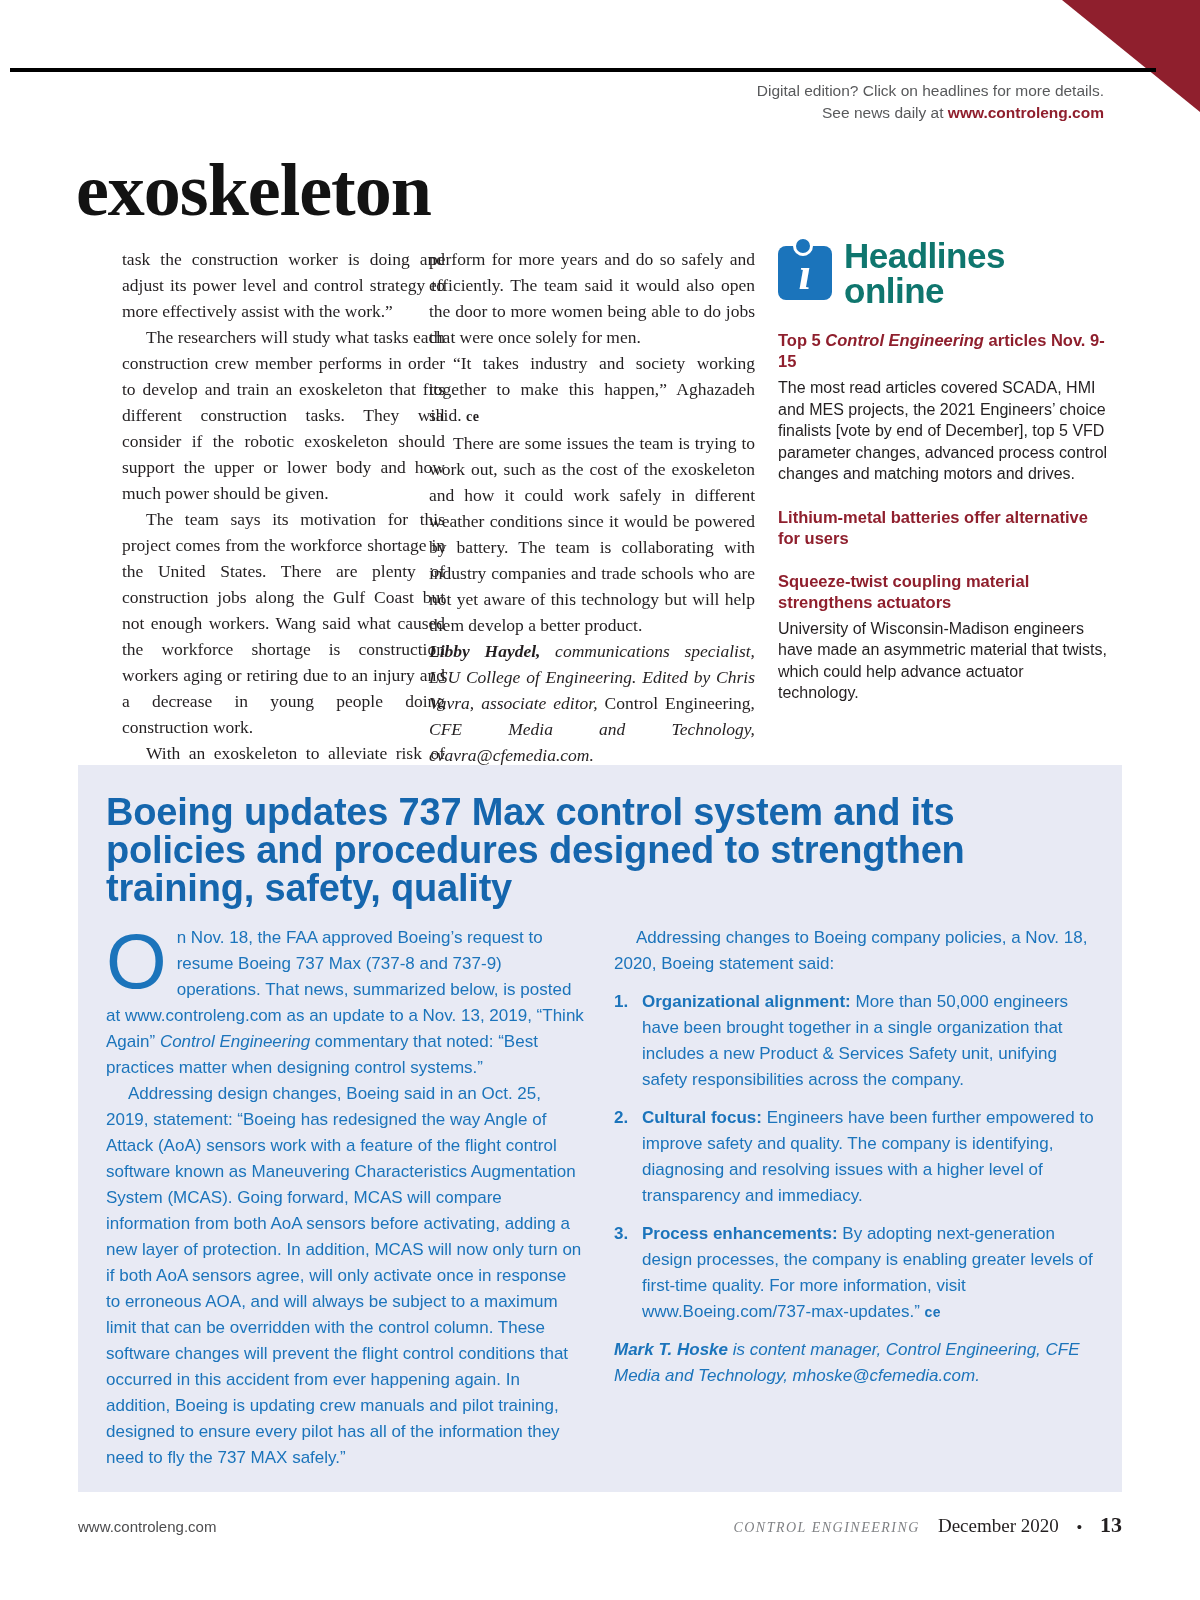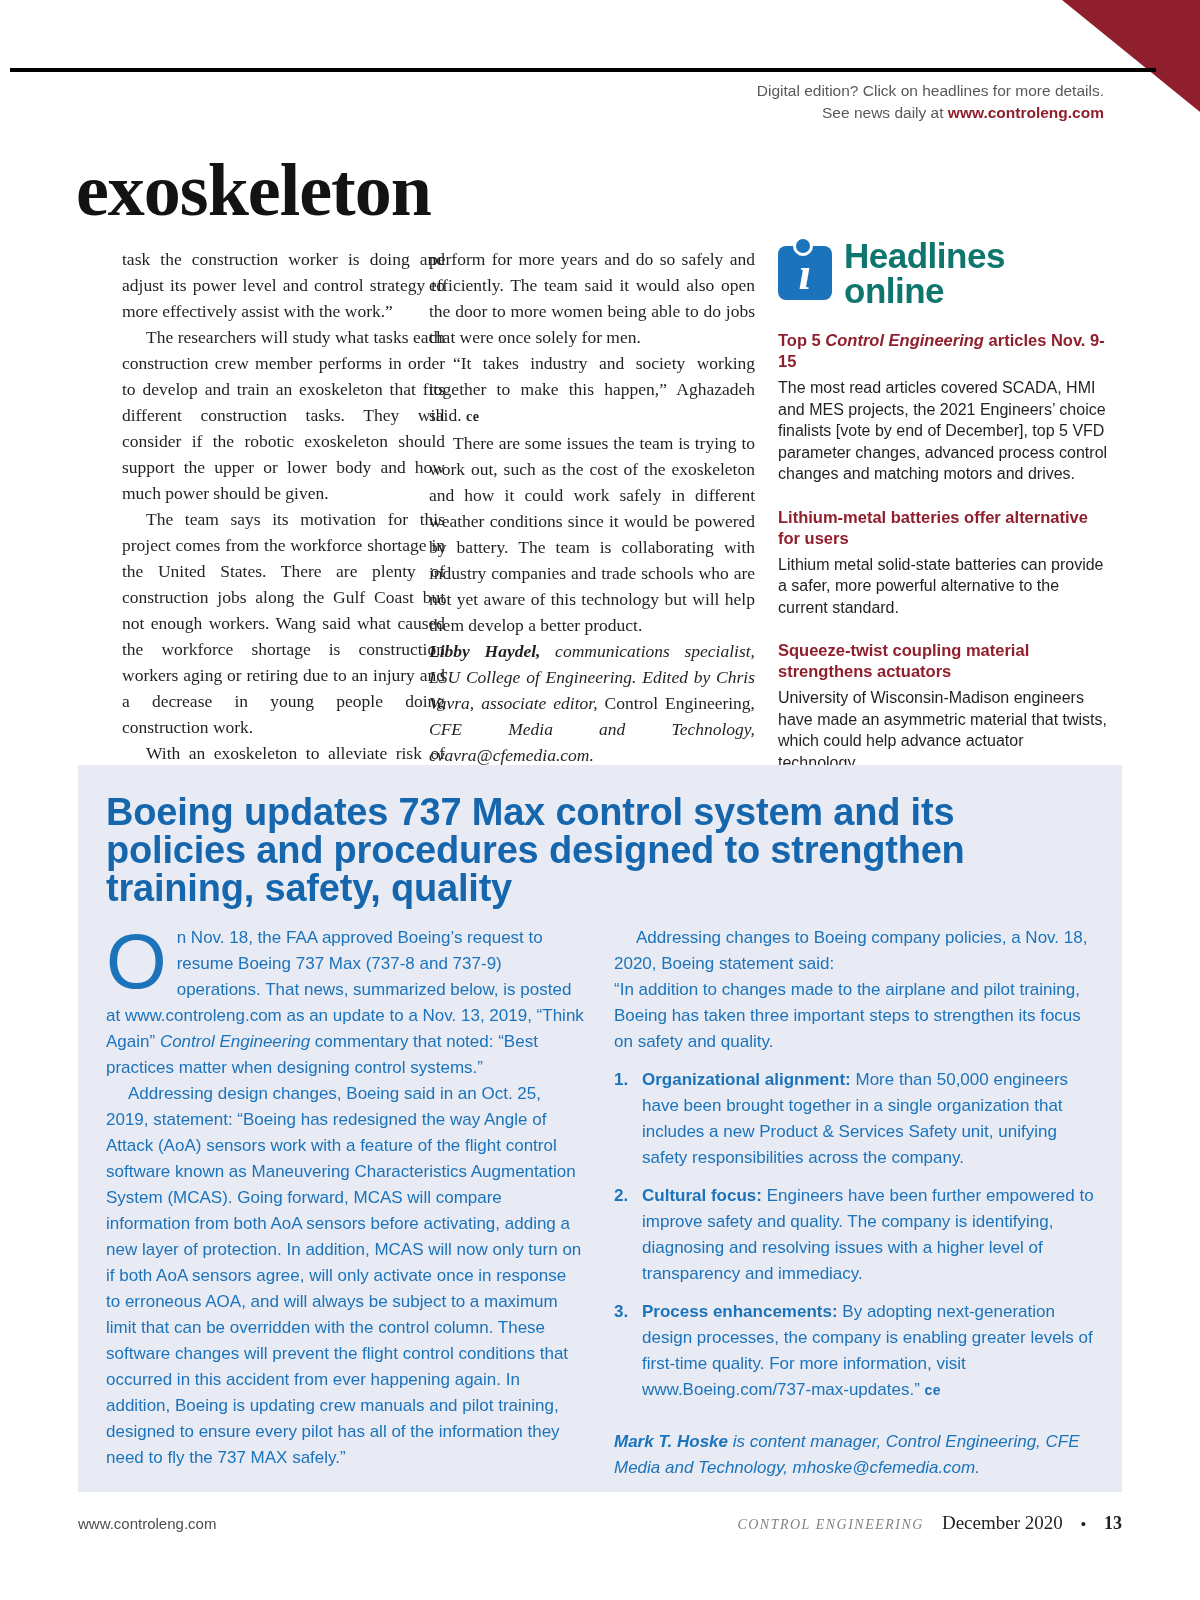--- a/index.html
+++ b/index.html
@@ -53,33 +53,33 @@
                font-size:17px;line-height:26px;color:#1b74bb;}
   .bcol-left{width:478px;}
   .bcol-right{width:480px;}
   .bp{margin:0;}
   .bp.indent{text-indent:22px;}
   .dropcap{float:left;font-size:78px;line-height:64px;margin:4px 10px 0 0;color:#1b74bb;}
   .bit{font-style:italic;}
   .bli{display:flex;margin-top:12px;}
   .bli .num{flex:none;width:28px;font-weight:bold;}
   .bli .lbl{font-weight:bold;}
-  .bbyline{margin-top:26px;font-style:italic;}
+  .bbyline{margin-top:12px;font-style:italic;}
   .bbyline .name{font-weight:bold;}
   .ce.blue{color:#1b74bb;}
 
   
   .footer{position:absolute;left:78px;right:78px;top:1512px;display:flex;justify-content:space-between;
           align-items:baseline;font-family:"Liberation Sans",sans-serif;}
   .f-left{font-size:15px;color:#4d4d4f;cursor:pointer;}
   .f-right{display:flex;align-items:baseline;gap:18px;}
   .f-mag{font-family:"Liberation Serif",serif;font-style:italic;font-size:14px;letter-spacing:1.5px;color:#808285;}
   .f-date{font-family:"Liberation Serif",serif;font-size:19px;color:#231f20;}
   .f-bullet{font-size:15px;color:#231f20;}
-  .f-page{font-family:"Liberation Serif",serif;font-weight:bold;font-size:18px;color:#231f20;}
+  .f-page{font-family:"Liberation Serif",serif;font-weight:bold;font-size:22px;color:#231f20;}
 </style>
 </head>
 <body>
 
 <div class="page">
 
   <div class="corner"></div>
   <div class="toprule"></div>
 
   <div class="masthead">
@@ -115,39 +115,37 @@
       </div>
     </div>
 
     <div class="sb-item">
       <div class="h"><span>Top 5 </span><span class="it">Control Engineering</span><span> articles Nov. 9-15</span></div>
       <div class="b">The most read articles covered SCADA, HMI and MES projects, the 2021 Engineers’ choice finalists [vote by end of December], top 5 VFD parameter changes, advanced process control changes and matching motors and drives.</div>
     </div>
 
     <div class="sb-item">
       <div class="h"><span></span><span class="it"></span><span>Lithium-metal batteries offer alternative for users</span></div>
-      <div class="b">Lithium metal solid-state batteries can provide a safer, more powerful alternative to the current standard.</div>
     </div>
 
     <div class="sb-item">
       <div class="h"><span></span><span class="it"></span><span>Squeeze-twist coupling material strengthens actuators</span></div>
       <div class="b">University of Wisconsin-Madison engineers have made an asymmetric material that twists, which could help advance actuator technology.</div>
     </div>
   </div>
 
   <div class="boeing">
     <div class="boeing-headline">Boeing updates 737 Max control system and its policies and procedures designed to strengthen training, safety, quality</div>
     <div class="boeing-cols">
       <div class="bcol-left">
         <p class="bp"><span class="dropcap">O</span><span>n Nov. 18, the FAA approved Boeing’s request to resume Boeing 737 Max (737-8 and 737-9) operations. That news, summarized below, is posted at www.controleng.com as an update to a Nov. 13, 2019, “Think Again” </span><span class="bit">Control Engineering</span><span> commentary that noted: “Best practices matter when designing control systems.”</span></p>
         <p class="bp indent">Addressing design changes, Boeing said in an Oct. 25, 2019, statement: “Boeing has redesigned the way Angle of Attack (AoA) sensors work with a feature of the flight control software known as Maneuvering Characteristics Augmentation System (MCAS). Going forward, MCAS will compare information from both AoA sensors before activating, adding a new layer of protection. In addition, MCAS will now only turn on if both AoA sensors agree, will only activate once in response to erroneous AOA, and will always be subject to a maximum limit that can be overridden with the control column. These software changes will prevent the flight control conditions that occurred in this accident from ever happening again. In addition, Boeing is updating crew manuals and pilot training, designed to ensure every pilot has all of the information they need to fly the 737 MAX safely.”</p>
       </div>
       <div class="bcol-right">
         <p class="bp indent">Addressing changes to Boeing company policies, a Nov. 18, 2020, Boeing statement said:</p>
-        <p class="bp">“In addition to changes made to the airplane and pilot training, Boeing has taken three important steps to strengthen its focus on safety and quality.</p>
 
         <div class="bli">
           <span class="num">1.</span>
           <span class="bt"><span class="lbl">Organizational alignment:</span><span> More than 50,000 engineers have been brought together in a single organization that includes a new Product &amp; Services Safety unit, unifying safety responsibilities across the company.</span></span>
         </div>
         <div class="bli">
           <span class="num">2.</span>
           <span class="bt"><span class="lbl">Cultural focus:</span><span> Engineers have been further empowered to improve safety and quality. The company is identifying, diagnosing and resolving issues with a higher level of transparency and immediacy.</span></span>
         </div>
         <div class="bli">

